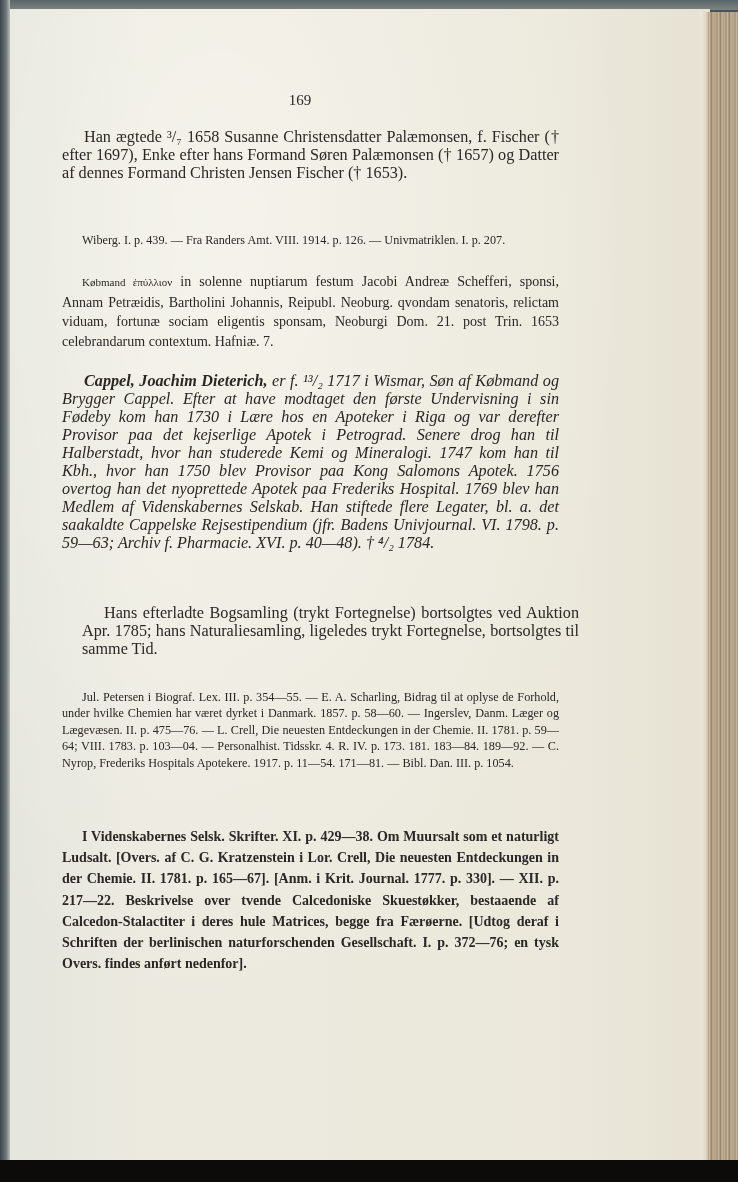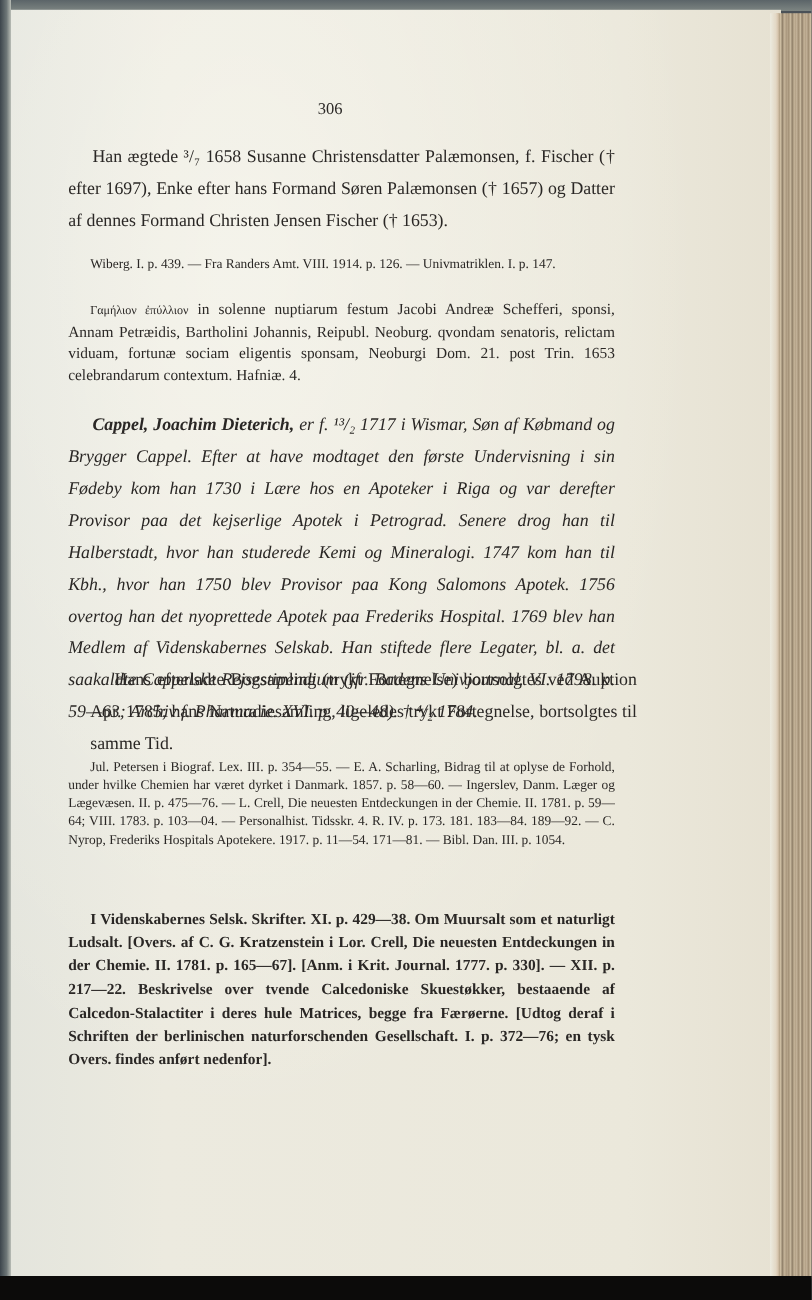--- a/index.html
+++ b/index.html
@@ -40,50 +40,50 @@
   }
   .text-block {
     position: absolute; left: 62px; width: 497px;
     color: #2a2725;
     text-align: justify;
   }
   .page-number {
     position: absolute; left: 285px; top: 92px; width: 30px;
     text-align: center; font-size: 15px; color: #2a2725;
   }
-  .body-text { font-size: 16.2px; line-height: 29px; }
+  .body-text { font-size: 16.2px; line-height: 18px; }
   .small-text { font-size: 12.2px; line-height: 16.4px; }
   .indent { text-indent: 22px; }
   .indent-s { text-indent: 20px; }
   .bold { font-weight: bold; }
   .greek { font-size: 11px; }
   p { margin: 0; }
 </style>
 </head>
 <body>
 
 <div class="scan-top"></div>
 <div class="scan-left"></div>
 
 <div class="page"></div>
 <div class="page-edge"></div>
 <div class="scan-bottom"></div>
 
-<div class="page-number">306</div>
+<div class="page-number">169</div>
 
 <div class="text-block body-text indent" style="top:128px;">
   <p>Han ægtede ³/₇ 1658 Susanne Christensdatter Palæmonsen, f. Fischer († efter 1697), Enke efter hans Formand Søren Palæmonsen († 1657) og Datter af dennes Formand Christen Jensen Fischer († 1653).</p>
 </div>
 
 <div class="text-block small-text indent-s" style="top:232px;">
-  <p>Wiberg. I. p. 439. — Fra Randers Amt. VIII. 1914. p. 126. — Univmatriklen. I. p. 147.</p>
+  <p>Wiberg. I. p. 439. — Fra Randers Amt. VIII. 1914. p. 126. — Univmatriklen. I. p. 207.</p>
 </div>
 
 <div class="text-block indent-s" style="top:272px; font-size:14px; line-height:19.5px;">
-  <p><span class="greek">Γαμήλιον ἐπύλλιον</span><span> in solenne nuptiarum festum Jacobi Andreæ Schefferi, sponsi, Annam Petræidis, Bartholini Johannis, Reipubl. Neoburg. qvondam senatoris, relictam viduam, fortunæ sociam eligentis sponsam, Neoburgi Dom. 21. post Trin. 1653 celebrandarum contextum. Hafniæ. 4.</span></p>
+  <p><span class="greek">Købmand ἐπύλλιον</span><span> in solenne nuptiarum festum Jacobi Andreæ Schefferi, sponsi, Annam Petræidis, Bartholini Johannis, Reipubl. Neoburg. qvondam senatoris, relictam viduam, fortunæ sociam eligentis sponsam, Neoburgi Dom. 21. post Trin. 1653 celebrandarum contextum. Hafniæ. 7.</span></p>
 </div>
 
 <div class="text-block body-text indent" style="top:372px;font-style:italic;">
   <p><span class="bold">Cappel, Joachim Dieterich,</span><span> er f. ¹³/₂ 1717 i Wismar, Søn af Købmand og Brygger Cappel. Efter at have modtaget den første Undervisning i sin Fødeby kom han 1730 i Lære hos en Apoteker i Riga og var derefter Provisor paa det kejserlige Apotek i Petrograd. Senere drog han til Halberstadt, hvor han studerede Kemi og Mineralogi. 1747 kom han til Kbh., hvor han 1750 blev Provisor paa Kong Salomons Apotek. 1756 overtog han det nyoprettede Apotek paa Frederiks Hospital. 1769 blev han Medlem af Videnskabernes Selskab. Han stiftede flere Legater, bl. a. det saakaldte Cappelske Rejsestipendium (jfr. Badens Univjournal. VI. 1798. p. 59—63; Archiv f. Pharmacie. XVI. p. 40—48). † ⁴/₂ 1784.</span></p>
 </div>
 
 <div class="text-block body-text indent" style="top:604px;margin-left:20px;">
   <p>Hans efterladte Bogsamling (trykt Fortegnelse) bortsolgtes ved Auktion Apr. 1785; hans Naturaliesamling, ligeledes trykt Fortegnelse, bortsolgtes til samme Tid.</p>
 </div>
 

